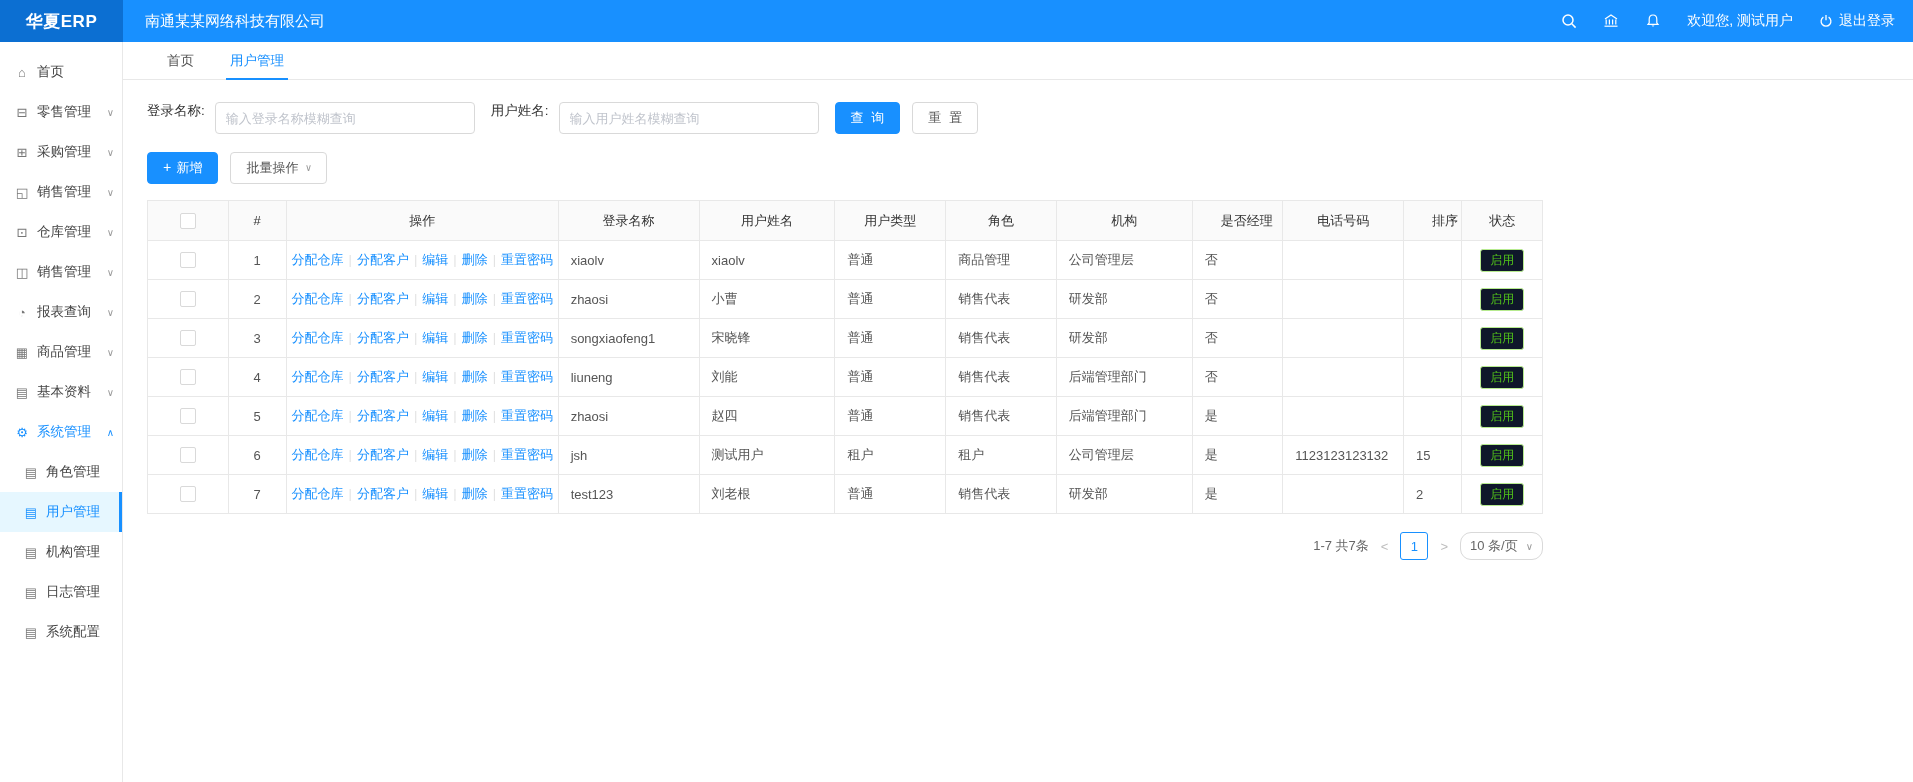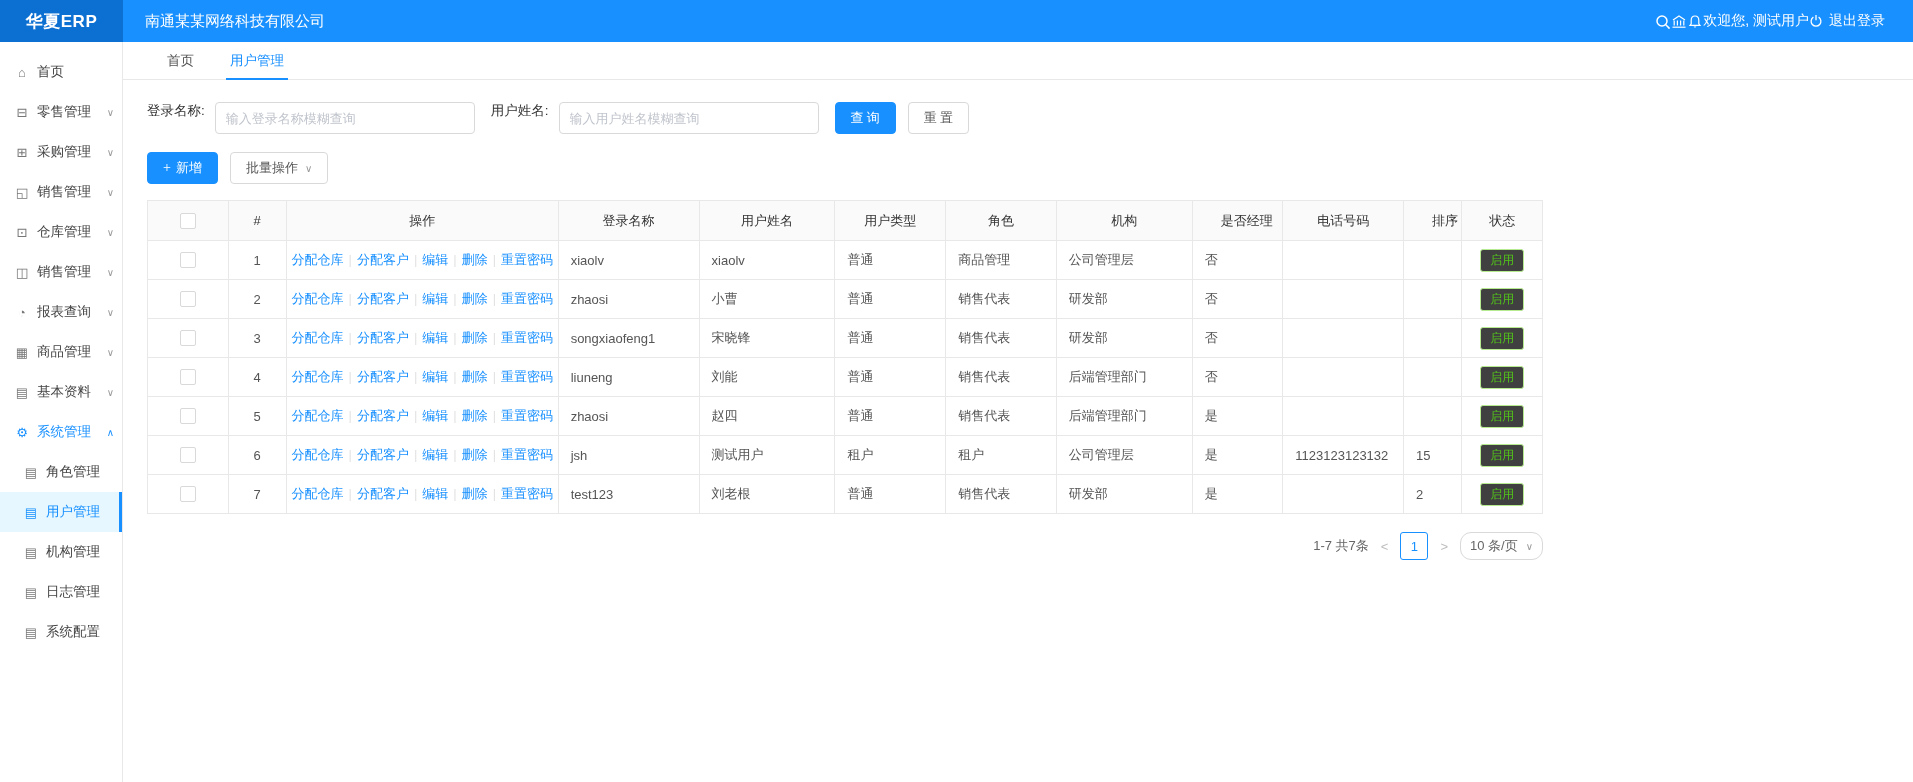--- a/index.html
+++ b/index.html
@@ -4,21 +4,21 @@
 <title>用户管理</title>
 <style>
   *{box-sizing:border-box;margin:0;padding:0}
   html,body{width:1913px;height:782px}
   body{font-family:"Liberation Sans","DejaVu Sans",sans-serif;font-size:14px;color:#333;background:#fff;overflow:hidden}
 
   
   .topbar{height:42px;background:#1890ff;display:flex;align-items:center;color:#fff}
   .logo{width:123px;height:42px;background:#0c6fd2;display:flex;align-items:center;justify-content:center;font-weight:bold;font-size:17px;letter-spacing:.5px}
   .company{margin-left:22px;font-size:15px}
-  .top-right{margin-left:auto;display:flex;align-items:flex-end;padding-right:28px}
+  .top-right{margin-left:auto;display:flex;align-items:center;gap:26px;padding-right:18px}
   .hicon{display:flex;align-items:center;cursor:pointer}
   .welcome{font-size:14px}
   .logout{display:flex;align-items:center;gap:6px;cursor:pointer;font-size:14px}
 
   
   .body-row{display:flex;height:740px}
   .sidebar{width:123px;border-right:1px solid #e8e8e8;padding-top:10px;background:#fff;flex:none}
   .main{flex:1;display:flex;flex-direction:column;overflow:hidden}
 
   
@@ -38,38 +38,38 @@
   .tab{padding:0 18px;display:flex;align-items:center;cursor:pointer;color:#555;position:relative;font-size:13.5px}
   .tab.active{color:#1890ff}
   .tab.active::after{content:"";position:absolute;left:14px;right:14px;bottom:-1px;height:2px;background:#1890ff}
 
   
   .content{padding:22px 24px}
   .filters{display:flex;margin-bottom:18px}
   .filters label{margin-right:10px;font-size:13.5px}
   .filters input{width:260px;height:32px;border:1px solid #d9d9d9;border-radius:4px;padding:0 10px;font-size:13px;color:#333;margin-right:16px;outline:none}
   .filters input::placeholder{color:#c0c4cc}
-  .btn{height:32px;padding:0 15px;background:#fff;border:1px solid #d9d9d9;border-radius:4px;font-size:13px;color:#555;cursor:pointer;display:inline-flex;align-items:center;font-family:Liberation Serif, serif}
+  .btn{height:32px;padding:0 15px;background:#fff;border:1px solid #d9d9d9;border-radius:4px;font-size:13px;color:#555;cursor:pointer;display:inline-flex;align-items:center;font-family:Liberation Mono, monospace}
   .btn.primary{background:#1890ff;border-color:#1890ff;color:#fff}
   .filters .btn{margin-right:12px}
   .toolbar{display:flex;gap:12px;margin-bottom:16px}
   .plus{margin-right:5px;font-size:14px}
   .caret-sm{margin-left:7px;font-size:10px;color:#999}
 
   
   .table-card{width:1396px}
   table{border-collapse:collapse;width:100%;table-layout:fixed}
   th,td{border:1px solid #e8e8e8;font-size:13px;overflow:hidden}
   th{background:#fafafa;height:40px;color:#333;font-weight:400;padding:0 28px;text-align:center;white-space:nowrap}
   td{height:39px;color:#555;padding:0 12px;white-space:nowrap}
   th.center,td.center{text-align:center;padding:0 4px}
   td.ops{text-align:center;padding:0 4px}
   .op-link{color:#1890ff;cursor:pointer}
   .op-sep{color:#e3e3e3;margin:0 5px}
-  .badge{display:inline-block;padding:2px 9px;font-size:12px;color:#52c41a;background:#404040;border:1px solid #b7eb8f;border-radius:3px}
+  .badge{display:inline-block;padding:2px 9px;font-size:12px;color:#52c41a;background:#0f172a;border:1px solid #b7eb8f;border-radius:3px}
   .checkbox{display:inline-block;width:16px;height:16px;border:1px solid #d9d9d9;border-radius:2px;background:#fff;vertical-align:middle;cursor:pointer}
 
   
   .pager{display:flex;justify-content:flex-end;align-items:center;gap:10px;margin-top:18px;color:#666;font-size:13px}
   .pg-arrow{color:#bdbdbd;cursor:pointer;font-size:13px;padding:0 2px}
   .pg-num{min-width:28px;height:28px;border:1px solid #1890ff;color:#1890ff;border-radius:3px;display:inline-flex;align-items:center;justify-content:center;cursor:pointer;background:#fff}
   .pg-size{height:28px;border:1px solid #d9d9d9;border-radius:11px;display:inline-flex;align-items:center;padding:0 9px;cursor:pointer;background:#fff;color:#666}
   .pg-size .caret-sm{margin-left:8px}
 </style>
 </head>

